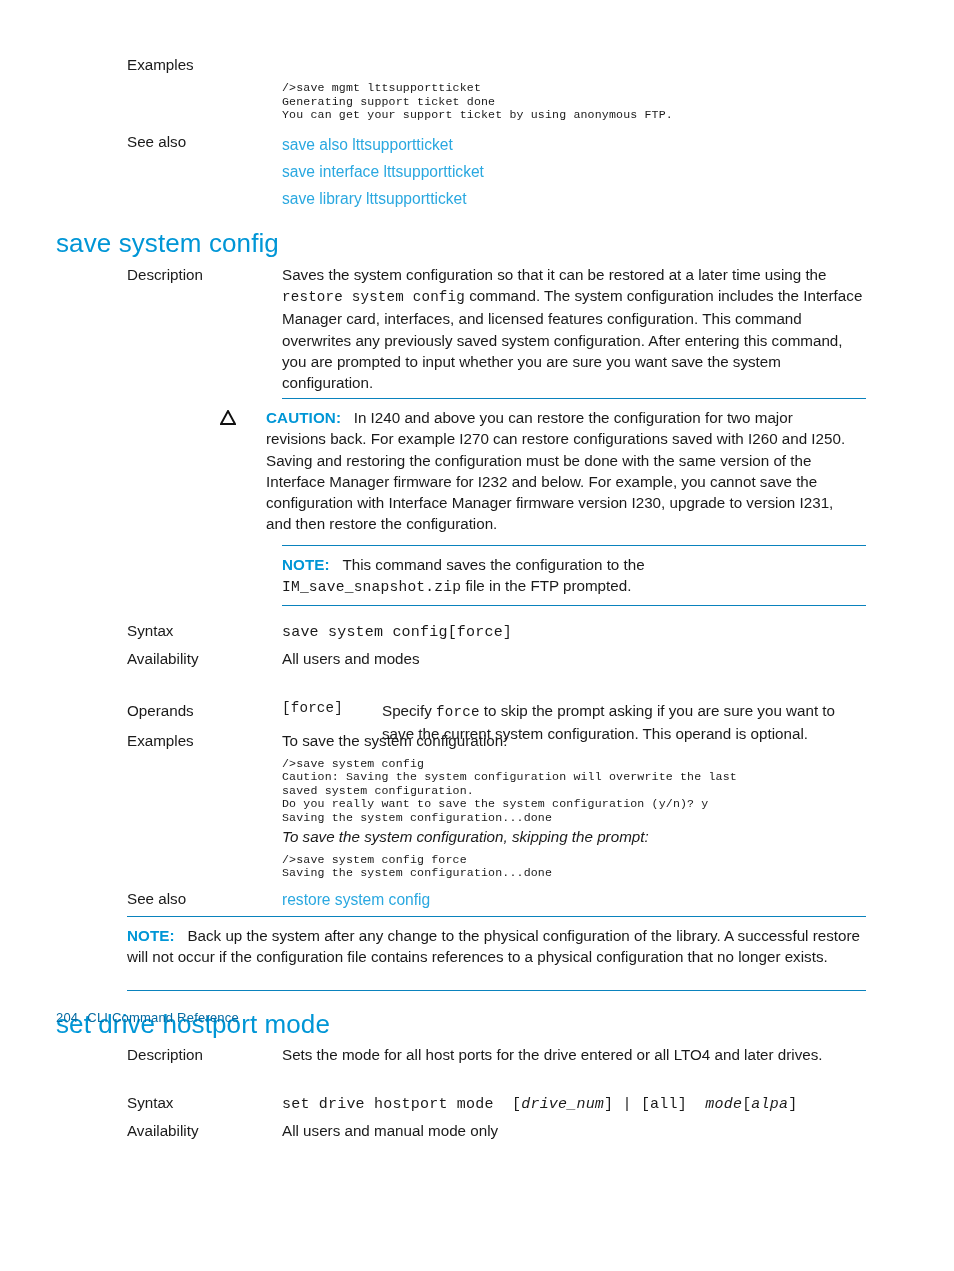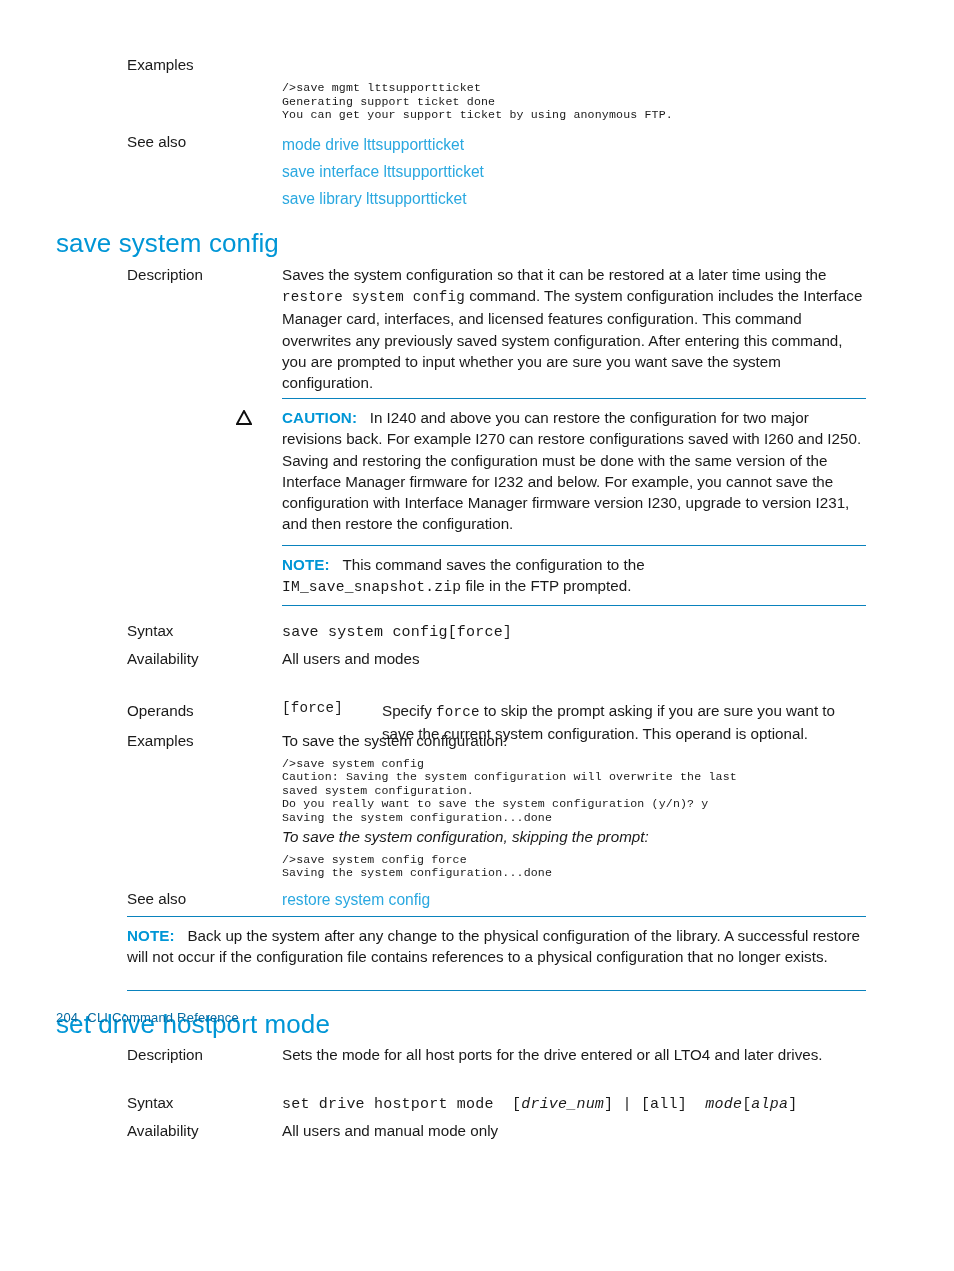--- a/index.html
+++ b/index.html
@@ -148,40 +148,40 @@
     </div>
     <div class="transcript" style="margin-left:155px; margin-top:6px;">/&gt;save mgmt lttsupportticket
 Generating support ticket done
 You can get your support ticket by using anonymous FTP.</div>
   </div>
 
   <div style="position:absolute; left:127px; top:131px; width:740px;">
     <div class="row">
       <div class="lbl">See also</div>
       <div class="val">
-        <a class="link">mode drive lttsupportticket</a>
+        <a class="link">save also lttsupportticket</a>
         <a class="link">save interface lttsupportticket</a>
         <a class="link">save library lttsupportticket</a>
       </div>
     </div>
   </div>
 
   <div class="cmd-heading" style="position:absolute; left:56px; top:228px;">save system config</div>
 
   <div style="position:absolute; left:127px; top:264px; width:740px;">
     <div class="row">
       <div class="lbl">Description</div>
       <div class="val" style="width:585px;">
         <span>Saves the system configuration so that it can be restored at a later time using the </span><span class="mono">restore system config</span><span> command. The system configuration includes the Interface Manager card, interfaces, and licensed features configuration. This command overwrites any previously saved system configuration. After entering this command, you are prompted to input whether you are sure you want save the system configuration.</span>
       </div>
     </div>
   </div>
 
   <hr class="rule" style="position:absolute; left:282px; top:398px; width:584px;">
-  <div class="admon" style="position:absolute; left:282px; top:407px; width:584px;">
+  <div class="admon" style="position:absolute; left:266px; top:407px; width:584px;">
     <svg class="caution-icon" viewBox="0 0 16 15" aria-hidden="true">
       <polygon points="8,1 15,14 1,14" fill="none" stroke="#111111" stroke-width="1.9"></polygon>
     </svg>
     <div class="admon-body">
       <span class="admon-kw">CAUTION:</span>&nbsp;&nbsp;&nbsp;<span>In I240 and above you can restore the configuration for two major revisions back. For example I270 can restore configurations saved with I260 and I250. Saving and restoring the configuration must be done with the same version of the Interface Manager firmware for I232 and below. For example, you cannot save the configuration with Interface Manager firmware version I230, upgrade to version I231, and then restore the configuration.</span>
     </div>
   </div>
 
   <hr class="rule" style="position:absolute; left:282px; top:545px; width:584px;">
   <div class="admon" style="position:absolute; left:282px; top:554px; width:584px;">

